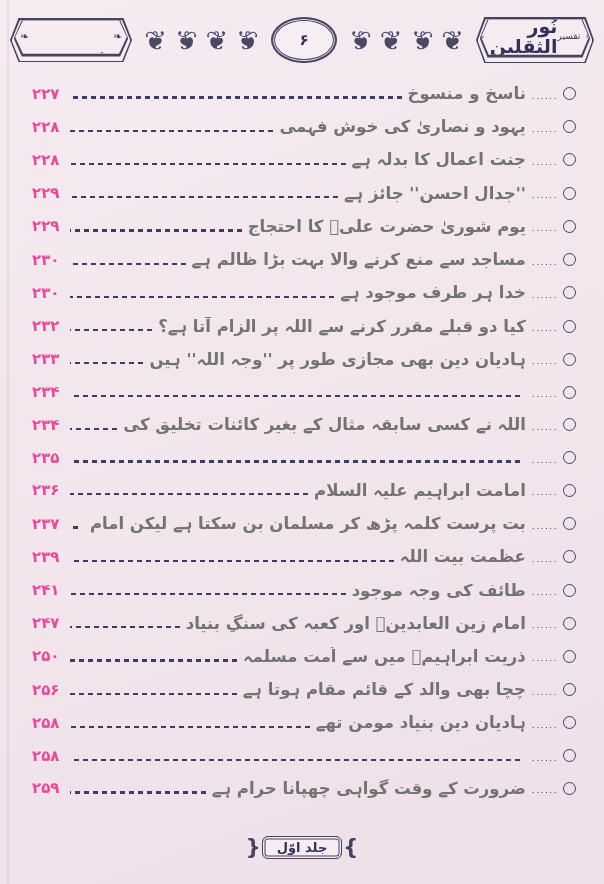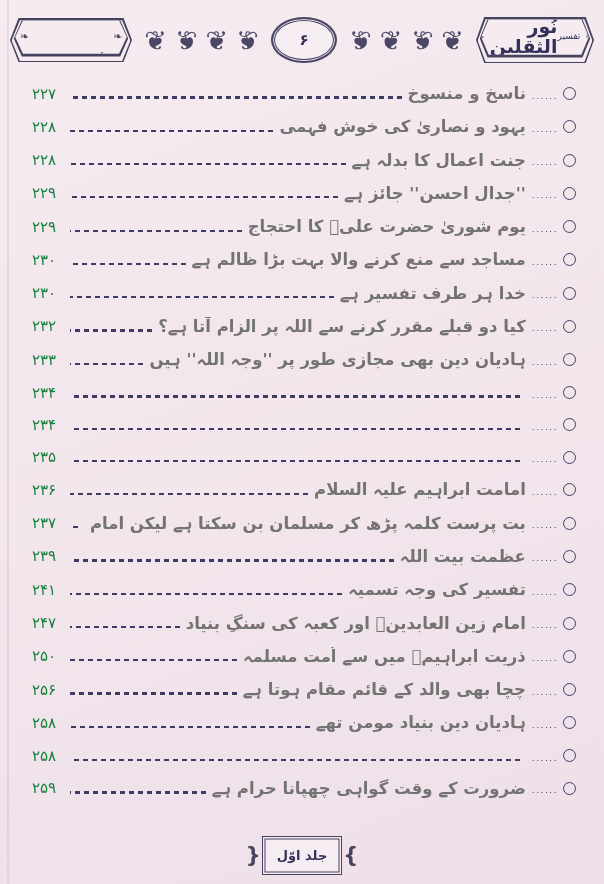--- a/index.html
+++ b/index.html
@@ -53,29 +53,29 @@
   .bullet{
     flex:0 0 auto;width:11px;height:11px;border:1.7px solid #3e3c64;border-radius:50%;
     margin-left:3px;background:transparent;
   }
   .dots{flex:0 0 auto;font-size:9px;letter-spacing:1.5px;color:#3e3c64;margin:4px 2px 0 6px;}
   .title{flex:0 1 auto;font-size:16.5px;font-weight:600;color:#737373;overflow:hidden;}
   .leader{
     flex:1 1 10px;min-width:8px;height:2.2px;margin:8px 6px 0 6px;
     background:repeating-linear-gradient(to left,#3e3c64 0 5px,transparent 5px 9px);
   }
-  .pagenum{flex:0 0 auto;font-size:15px;font-weight:400;color:#15803d;min-width:32px;text-align:left;}
+  .pagenum{flex:0 0 auto;font-size:15px;font-weight:700;color:#ec4899;min-width:32px;text-align:left;}
 
   
   .footer{
     position:absolute;left:0;right:0;top:836px;display:flex;align-items:center;justify-content:center;gap:1px;
   }
   .foot-brace{font-size:21px;color:#45435f;font-weight:bold;line-height:1;}
   .foot-cart{
-    border:1.5px solid #45435f;border-radius:0;padding:11px 14px;
+    border:1.5px solid #45435f;border-radius:6px;padding:3px 14px;
     box-shadow:inset 0 0 0 1.5px #f5ebf0,inset 0 0 0 2.5px #45435f;
     font-size:13px;font-weight:600;color:#33315a;background:#f6edf2;
   }
 </style>
 </head>
 <body>
 
 <div class="fold"></div>
 
 <div class="header">
@@ -172,21 +172,21 @@
     <span class="bullet"></span>
     <span class="dots">......</span>
     <span class="title">مساجد سے منع کرنے والا بہت بڑا ظالم ہے</span>
     <span class="leader"></span>
     <span class="pagenum">۲۳۰</span>
   </div>
 
   <div class="row">
     <span class="bullet"></span>
     <span class="dots">......</span>
-    <span class="title">خدا ہر طرف تفسیر ہے</span>
+    <span class="title">خدا ہر طرف موجود ہے</span>
     <span class="leader"></span>
     <span class="pagenum">۲۳۰</span>
   </div>
 
   <div class="row">
     <span class="bullet"></span>
     <span class="dots">......</span>
     <span class="title">کیا دو قبلے مقرر کرنے سے اللہ پر الزام آتا ہے؟</span>
     <span class="leader"></span>
     <span class="pagenum">۲۳۲</span>
@@ -203,20 +203,21 @@
   <div class="row">
     <span class="bullet"></span>
     <span class="dots">......</span>
     <span class="leader"></span>
     <span class="pagenum">۲۳۴</span>
   </div>
 
   <div class="row">
     <span class="bullet"></span>
     <span class="dots">......</span>
+    <span class="title">اللہ نے کسی سابقہ مثال کے بغیر کائنات تخلیق کی</span>
     <span class="leader"></span>
     <span class="pagenum">۲۳۴</span>
   </div>
 
   <div class="row">
     <span class="bullet"></span>
     <span class="dots">......</span>
     <span class="leader"></span>
     <span class="pagenum">۲۳۵</span>
   </div>
@@ -241,21 +242,21 @@
     <span class="bullet"></span>
     <span class="dots">......</span>
     <span class="title">عظمت بیت اللہ</span>
     <span class="leader"></span>
     <span class="pagenum">۲۳۹</span>
   </div>
 
   <div class="row">
     <span class="bullet"></span>
     <span class="dots">......</span>
-    <span class="title">تفسیر کی وجہ تسمیہ</span>
+    <span class="title">طائف کی وجہ موجود</span>
     <span class="leader"></span>
     <span class="pagenum">۲۴۱</span>
   </div>
 
   <div class="row">
     <span class="bullet"></span>
     <span class="dots">......</span>
     <span class="title">امام زین العابدینؑ اور کعبہ کی سنگِ بنیاد</span>
     <span class="leader"></span>
     <span class="pagenum">۲۴۷</span>

